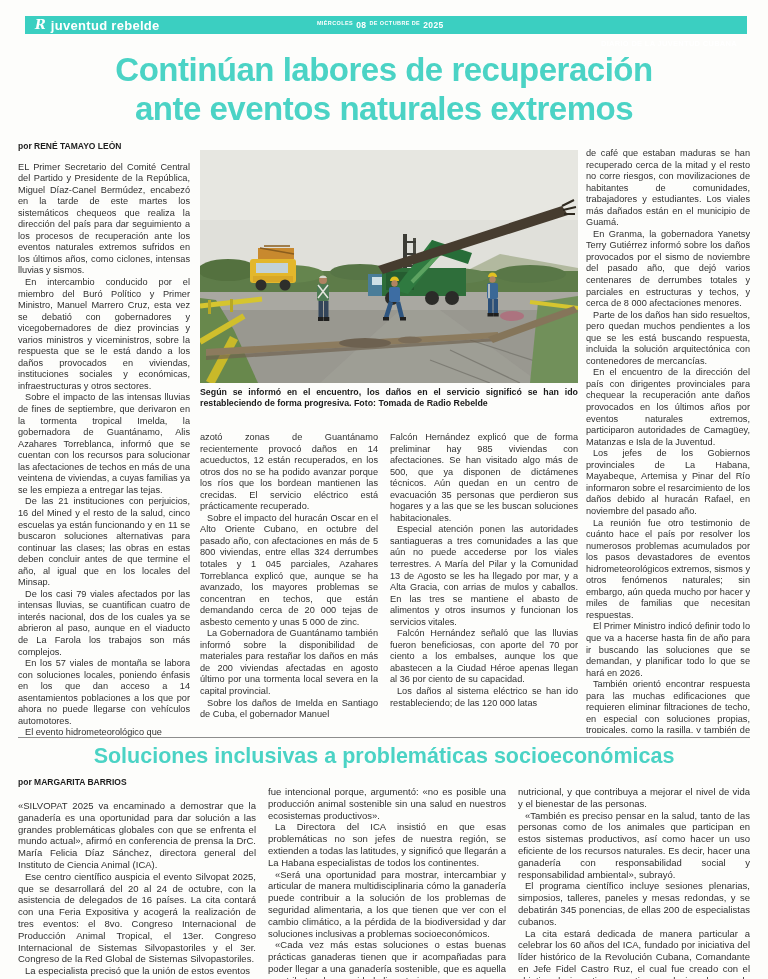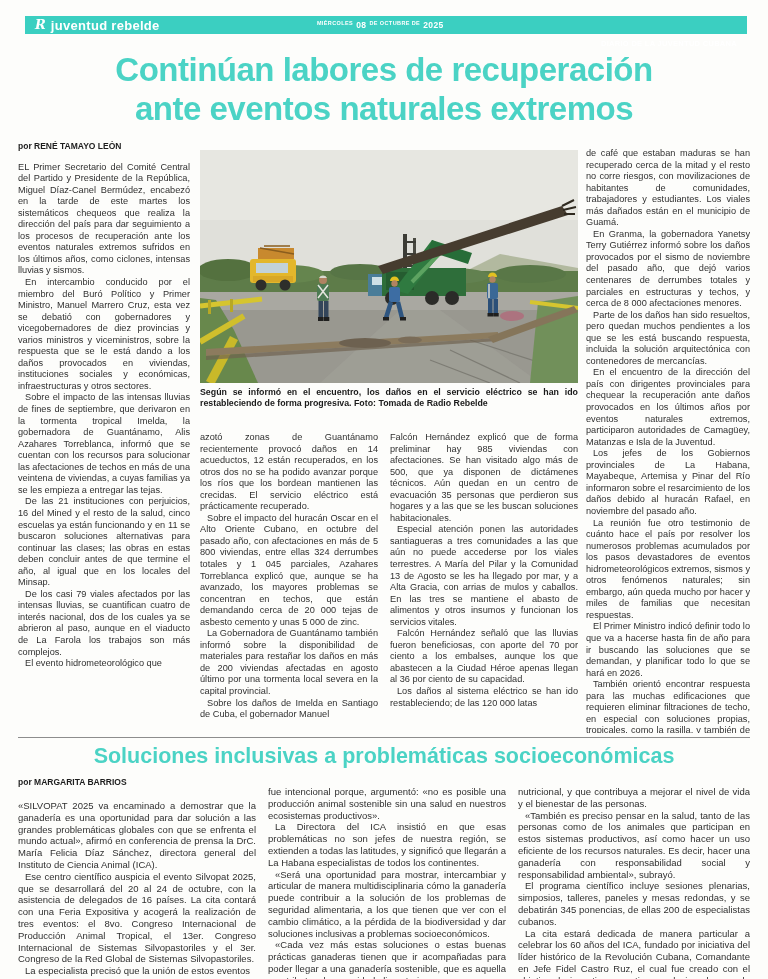--- a/index.html
+++ b/index.html
@@ -92,20 +92,21 @@
   <div class="article1">
 
     <div class="col a1col" id="a1c1">
       <p class="byline">por RENÉ TAMAYO LEÓN</p>
       <div>
           <p class="para">EL Primer Secretario del Comité Central del Partido y Presidente de la República, Miguel Díaz-Canel Bermúdez, encabezó en la tarde de este martes los sistemáticos chequeos que realiza la dirección del país para dar seguimiento a los procesos de recuperación ante los eventos naturales extremos sufridos en los últimos años, como ciclones, intensas lluvias y sismos.</p>
           <p class="para">En intercambio conducido por el miembro del Buró Político y Primer Ministro, Manuel Marrero Cruz, esta vez se debatió con gobernadores y vicegobernadores de diez provincias y varios ministros y viceministros, sobre la respuesta que se le está dando a los daños provocados en viviendas, instituciones sociales y económicas, infraestructuras y otros sectores.</p>
           <p class="para">Sobre el impacto de las intensas lluvias de fines de septiembre, que derivaron en la tormenta tropical Imelda, la gobernadora de Guantánamo, Alis Azahares Torreblanca, informó que se cuentan con los recursos para solucionar las afectaciones de techos en más de una veintena de viviendas, a cuyas familias ya se les empieza a entregar las tejas.</p>
           <p class="para">De las 21 instituciones con perjuicios, 16 del Mined y el resto de la salud, cinco escuelas ya están funcionando y en 11 se buscaron soluciones alternativas para continuar las clases; las obras en estas deben concluir antes de que termine el año, al igual que en los locales del Minsap.</p>
           <p class="para">De los casi 79 viales afectados por las intensas lluvias, se cuantifican cuatro de interés nacional, dos de los cuales ya se abrieron al paso, aunque en el viaducto de La Farola los trabajos son más complejos.</p>
+          <p class="para">En los 57 viales de montaña se labora con soluciones locales, poniendo énfasis en los que dan acceso a 14 asentamientos poblaciones a los que por ahora no puede llegarse con vehículos automotores.</p>
           <p class="para">El evento hidrometeorológico que</p>
         </div>
     </div>
 
     <div class="photo-block">
       <svg class="photo-frame" viewBox="0 0 378 233" preserveAspectRatio="none" role="img">
 
         <rect x="0" y="0" width="378" height="135" fill="#e0e0da"></rect>
         <rect x="0" y="0" width="378" height="70" fill="#e7e7e1"></rect>
 
@@ -192,21 +193,21 @@
           <path d="M2,3 A4.5 4.5 0 0 1 11,3 Z" fill="#e3c120"></path>
           <circle cx="6.5" cy="5.5" r="3.2" fill="#b08362"></circle>
           <rect x="1" y="9" width="11" height="16" rx="2" fill="#3a6896"></rect>
           <path d="M3,10 L3,24" stroke="#d8d8cf" stroke-width="1.5"></path>
           <rect x="2" y="25" width="4.5" height="15" fill="#2b4f78"></rect>
           <rect x="7.5" y="25" width="4.5" height="15" fill="#2b4f78"></rect>
           <rect x="1.5" y="39" width="5.5" height="3.5" fill="#1f1f1e"></rect>
           <rect x="7.2" y="39" width="5.5" height="3.5" fill="#1f1f1e"></rect>
         </g>
       </svg>
-      <p class="caption">Según se informó en el encuentro, los daños en el servicio eléctrico se han ido restableciendo de forma progresiva. Foto: Tomada de Radio Rebelde</p>
+      <p class="caption">Según se informó en el encuentro, los daños en el servicio significó se han ido restableciendo de forma progresiva. Foto: Tomada de Radio Rebelde</p>
     </div>
 
     <div class="col a1col" id="a1c2">
       <div>
           <p class="para">azotó zonas de Guantánamo recientemente provocó daños en 14 acueductos, 12 están recuperados, en los otros dos no se ha podido avanzar porque los ríos que los bordean mantienen las crecidas. El servicio eléctrico está prácticamente recuperado.</p>
           <p class="para">Sobre el impacto del huracán Oscar en el Alto Oriente Cubano, en octubre del pasado año, con afectaciones en más de 5 800 viviendas, entre ellas 324 derrumbes totales y 1 045 parciales, Azahares Torreblanca explicó que, aunque se ha avanzado, los mayores problemas se concentran en techos, que están demandando cerca de 20 000 tejas de asbesto cemento y unas 5 000 de zinc.</p>
           <p class="para">La Gobernadora de Guantánamo también informó sobre la disponibilidad de materiales para restañar los daños en más de 200 viviendas afectadas en agosto último por una tormenta local severa en la capital provincial.</p>
           <p class="para">Sobre los daños de Imelda en Santiago de Cuba, el gobernador Manuel</p>
         </div>
     </div>

